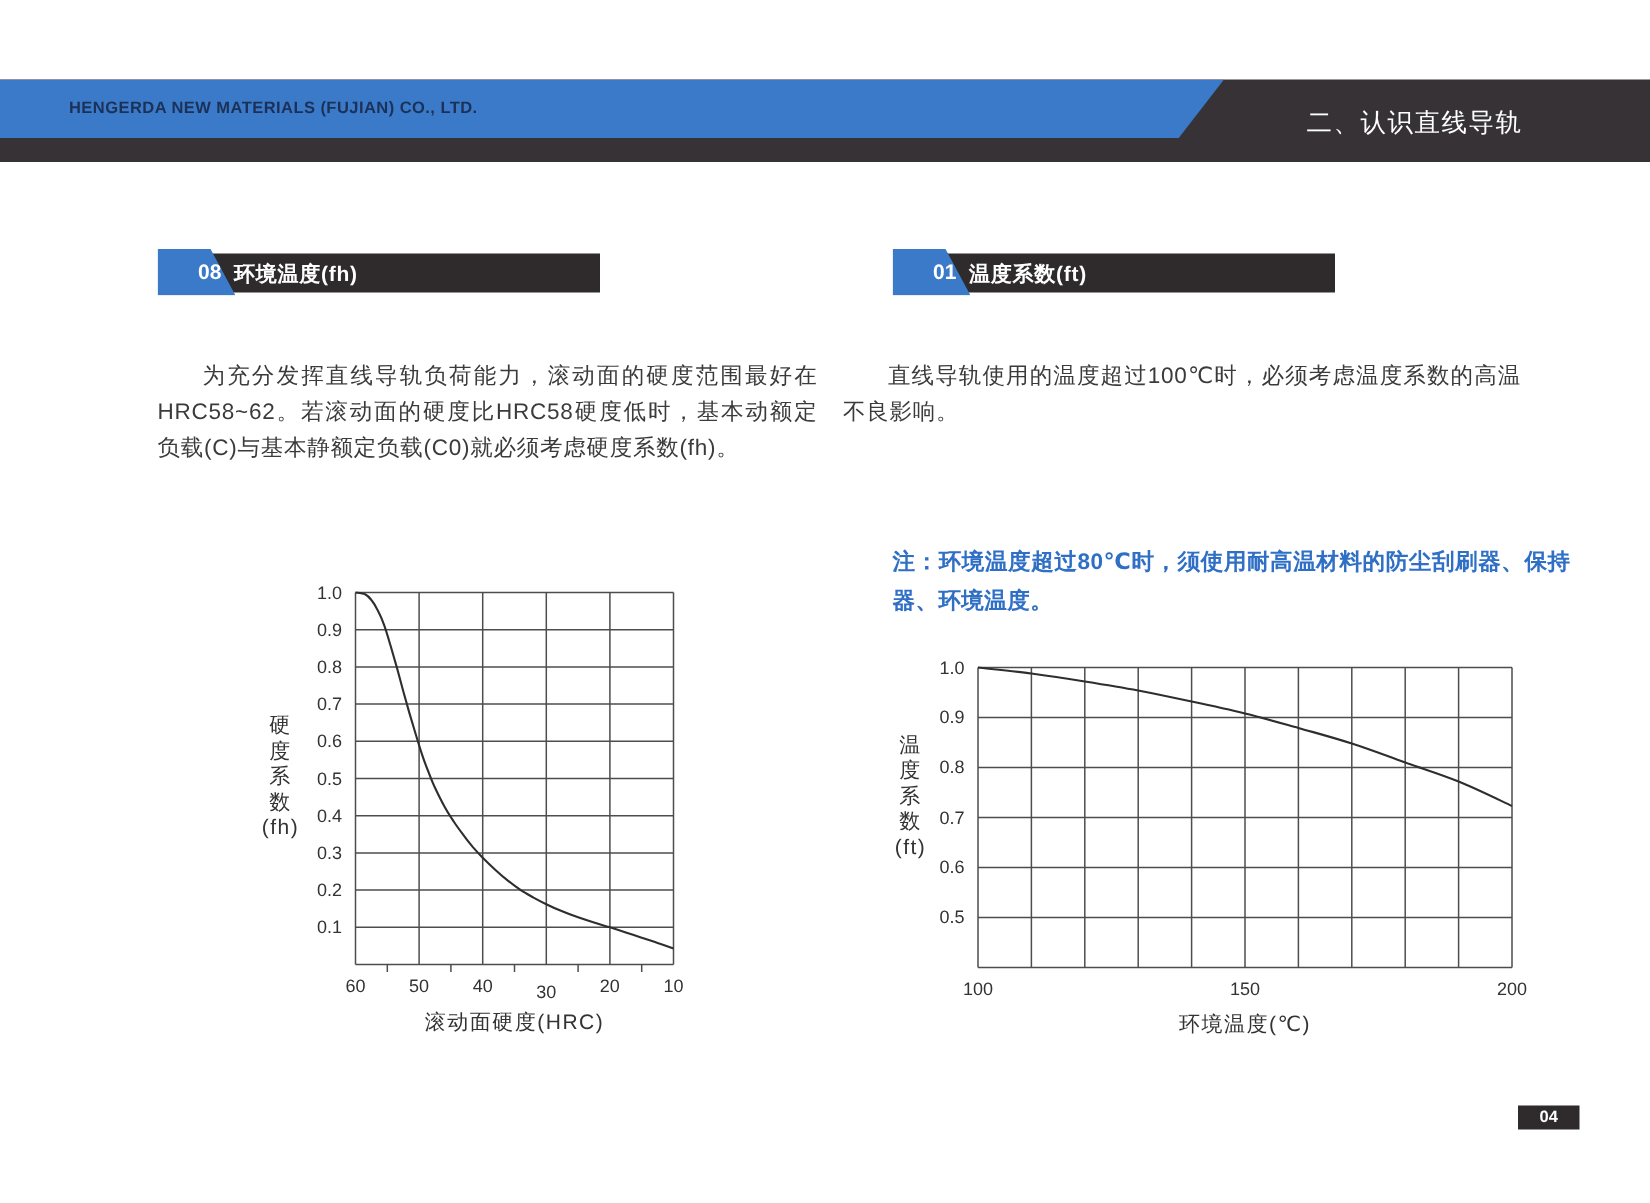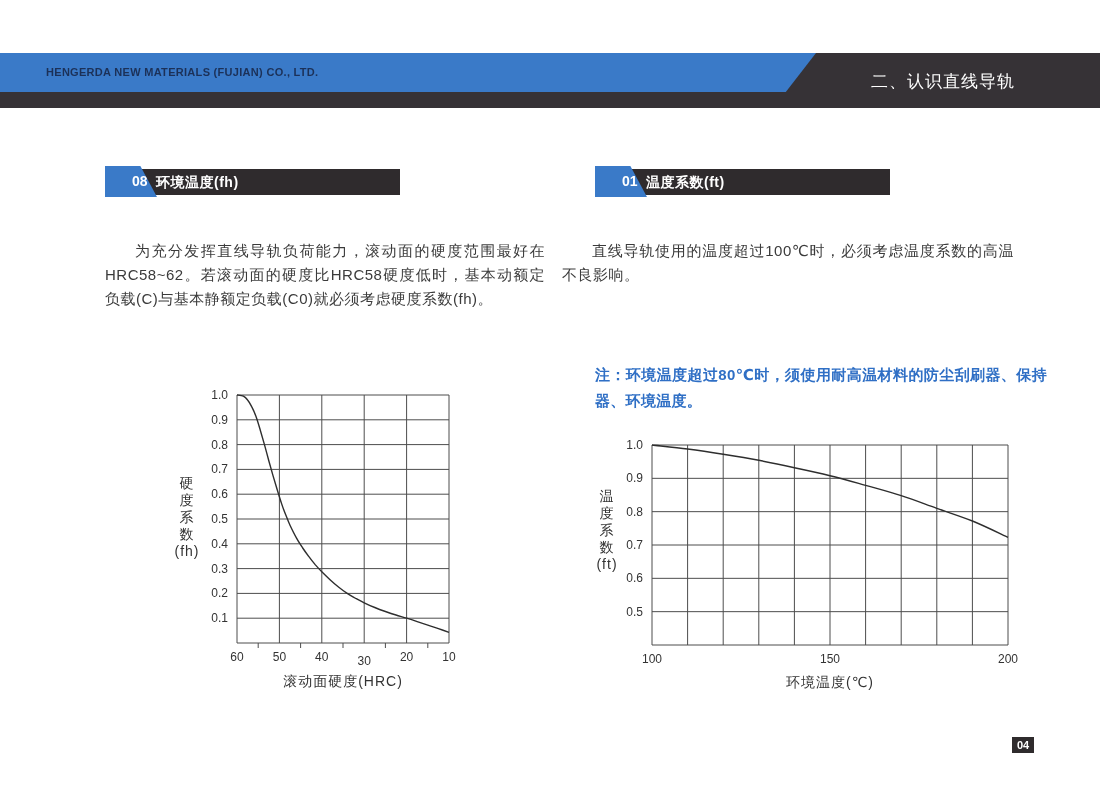--- a/index.html
+++ b/index.html
@@ -55,21 +55,21 @@
     color:var(--note_blue,#2f6fc5); text-align:justify; letter-spacing:.3px;
   }
   
   svg.chart { position:absolute; overflow:visible; }
   #chart0 { left:165px; top:385px; }
   #chart1 { left:585px; top:435px; }
   svg .tick { font:12px "Liberation Sans","DejaVu Sans",sans-serif; fill:#333; }
   svg .axis-title { font:14px "Liberation Sans","DejaVu Sans",sans-serif; fill:#333; letter-spacing:1px; }
   
   .page-num {
-    position:absolute; left:1012px; top:737px; width:22px; height:16px;
+    position:absolute; left:1012px; top:737px; width:41px; height:16px;
     background:var(--bar_dark,#2f2b2d); color:#fff;
     font-size:11px; font-weight:bold; text-align:center; line-height:16px;
   }
 </style>
 </head>
 <body>
 
 <div class="page">
 
   <header>

